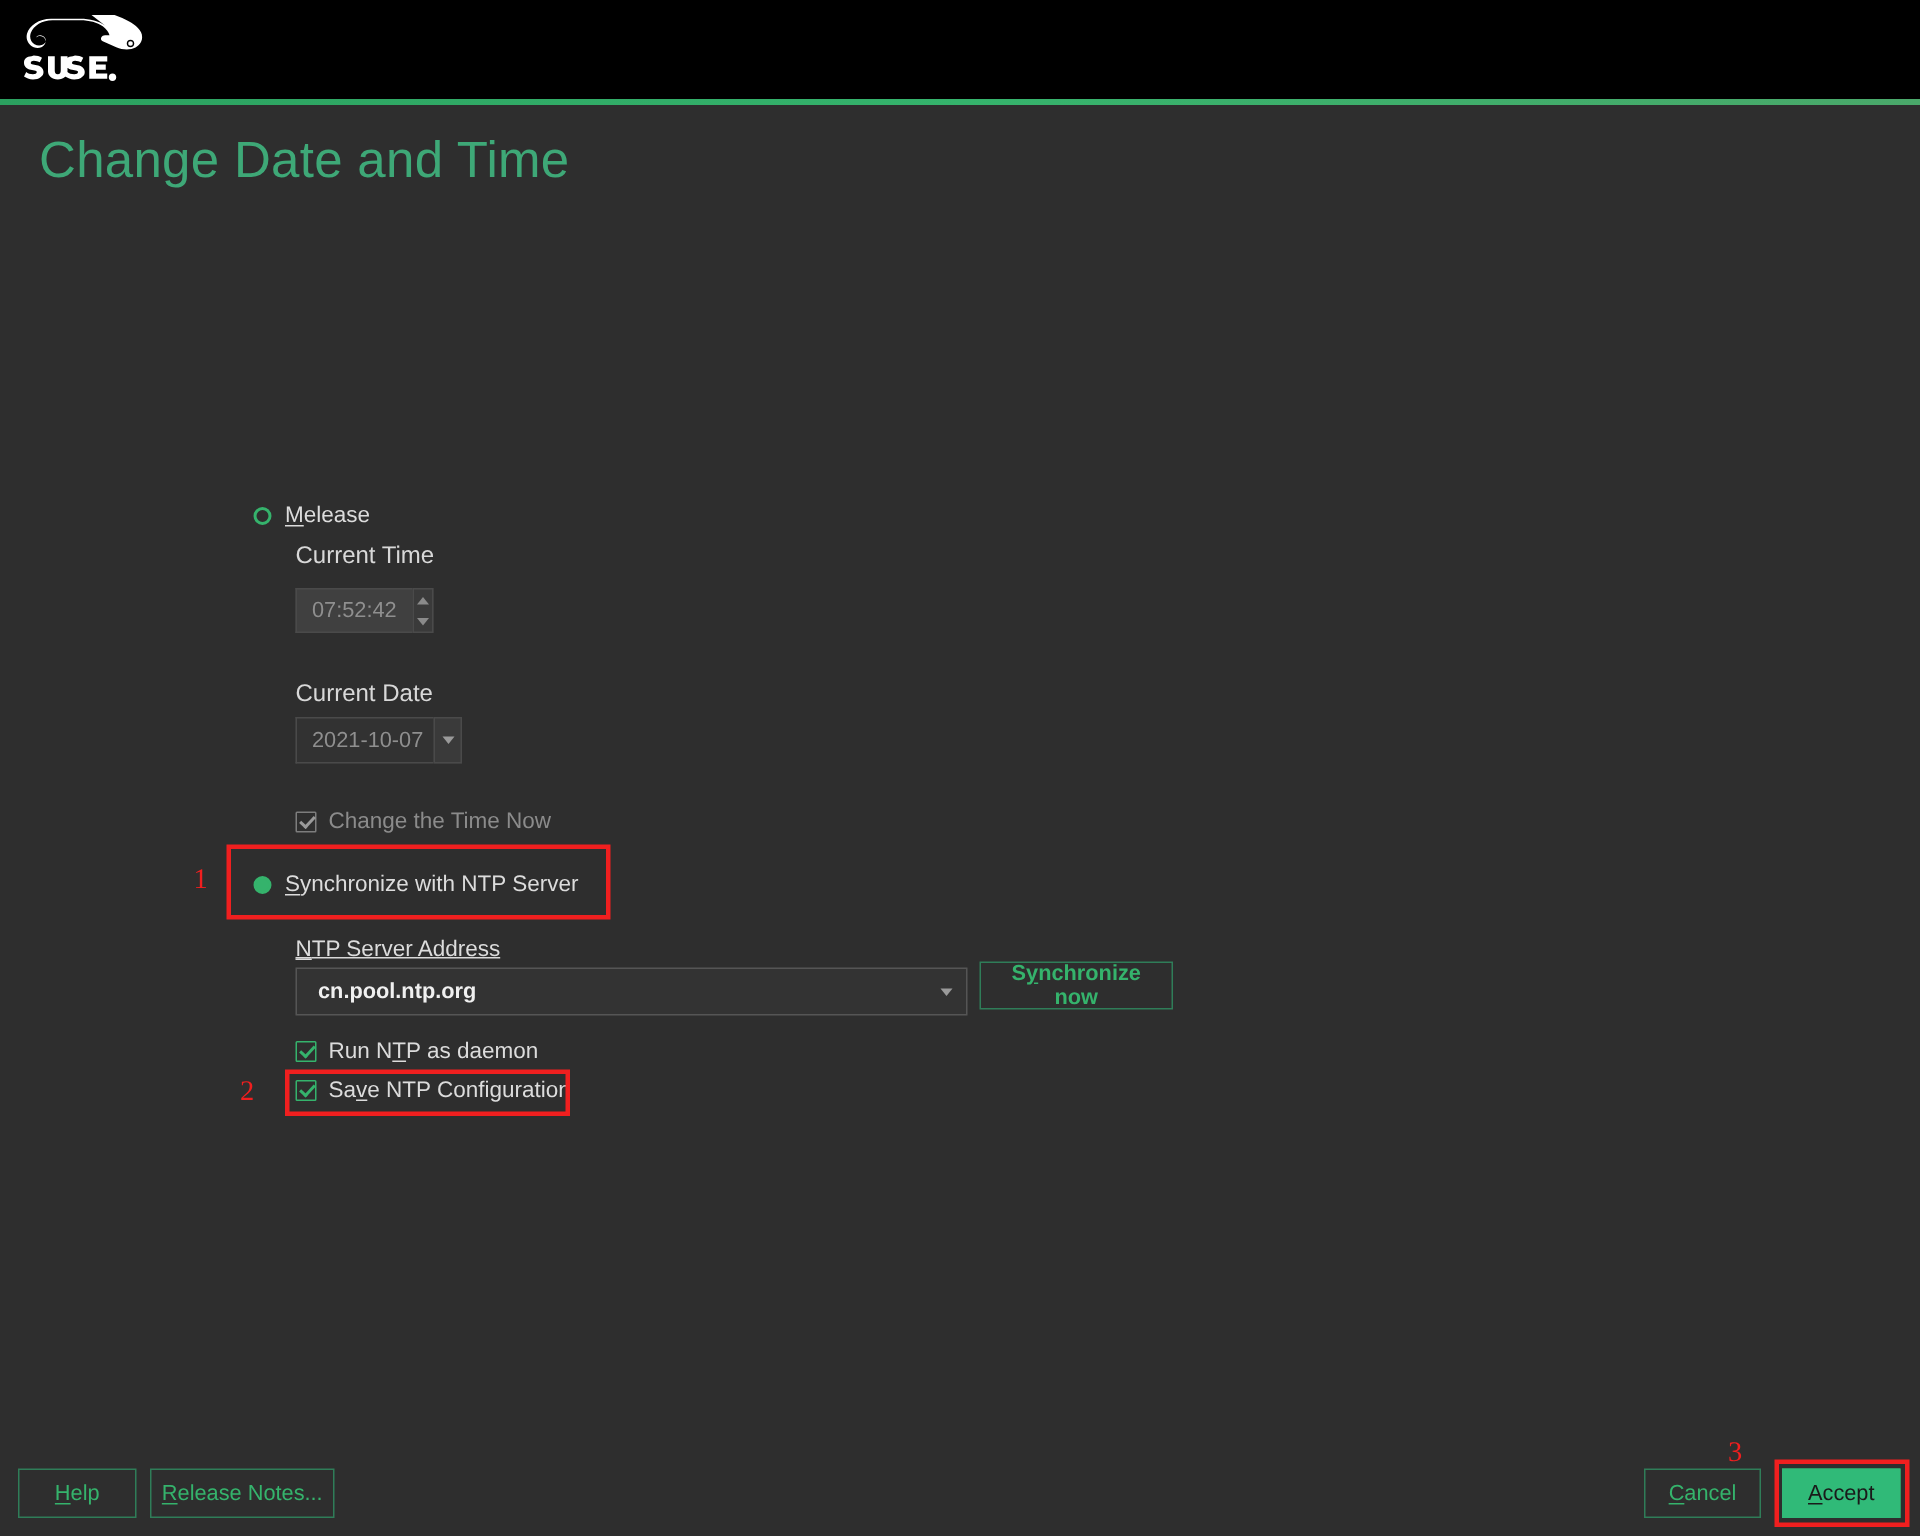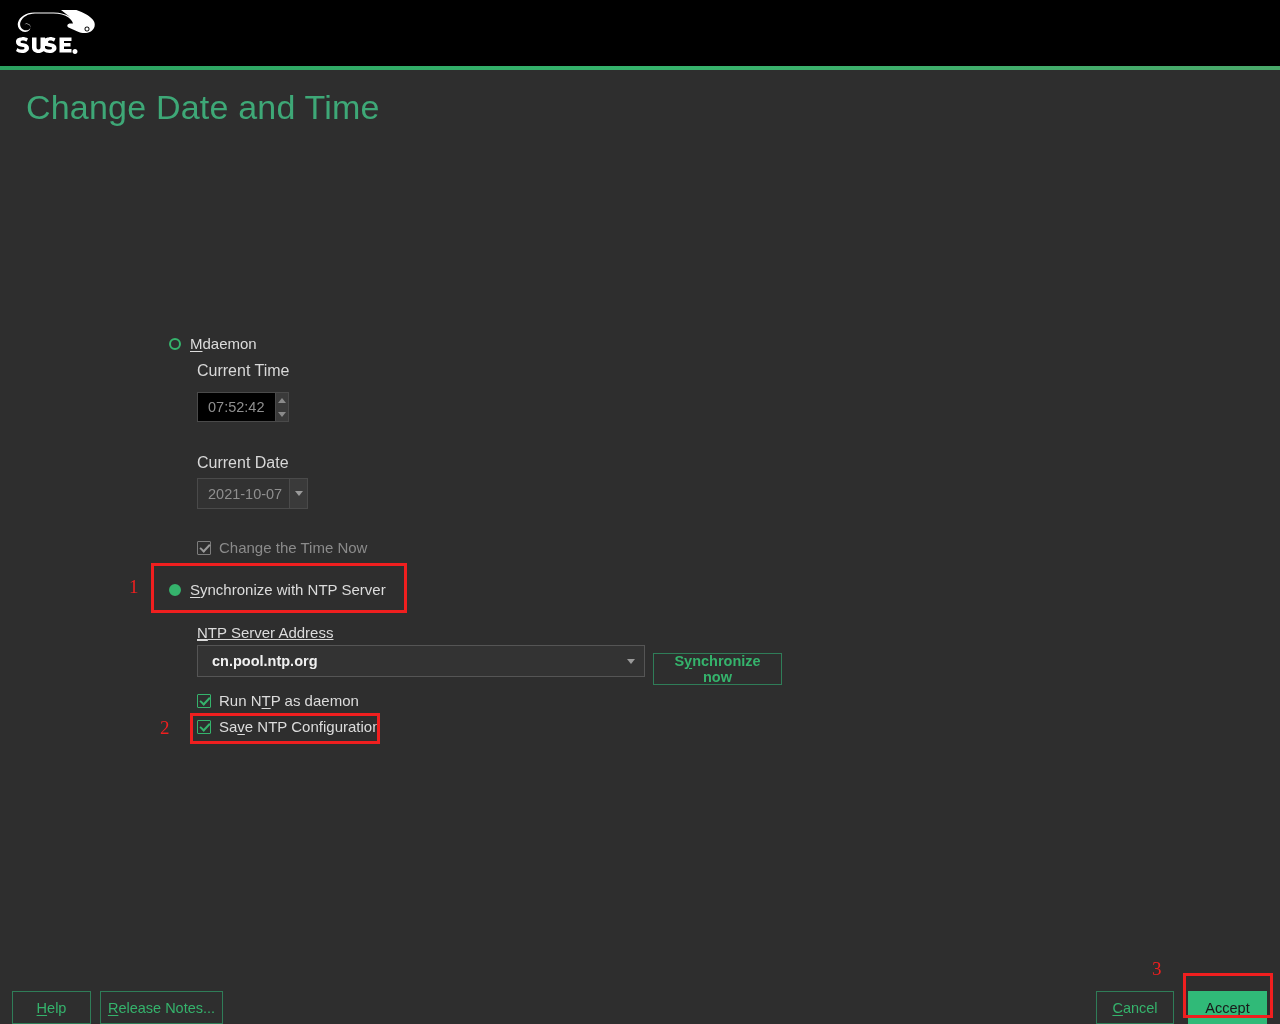--- a/index.html
+++ b/index.html
@@ -126,21 +126,21 @@
   }
 
   
   .spin-box {
     display: inline-flex;
     align-items: stretch;
     height: 30px;
   }
   .spin-field {
     width: 78px;
-    background: #000000;
+    background: #404040;
     border: 1px solid #4a4a4a;
     border-right: none;
     box-sizing: border-box;
     display: flex;
     align-items: center;
     padding-left: 10px;
     font-size: 14.5px;
     color: #8f8f8f;
   }
   .spin-btns {
@@ -232,21 +232,20 @@
   }
 
   
   .btn {
     display: inline-flex;
     align-items: center;
     justify-content: center;
     box-sizing: border-box;
     font-size: 14.5px;
     cursor: pointer;
-    margin-top: 12px;
   }
   .btn-outline {
     border: 1px solid #2f7d58;
     background: transparent;
     color: #35b36c;
   }
   .btn-primary {
     border: 1px solid #30ba78;
     background: #30ba78;
     color: #1a1a1a;
@@ -318,21 +317,21 @@
 </div>
 <div id="header-rule"></div>
 
 <div id="page-title">Change Date and Time</div>
 
 <div id="form-area">
 
   <div class="row" style="left:169px; top:185px;">
     <span class="radio-wrap">
       <span class="radio"></span>
-      <span class="label-text"><span class="u">M</span><span>daemon</span></span>
+      <span class="label-text"><span class="u">M</span><span>elease</span></span>
     </span>
   </div>
 
   <div class="row" style="left:197px; top:212px;">Current Time</div>
   <div class="row" style="left:197px; top:242px;">
     <span class="spin-box">
       <span class="spin-field">07:52:42</span>
       <span class="spin-btns">
         <span class="spin-up">
             <span class="tri-up"></span>

